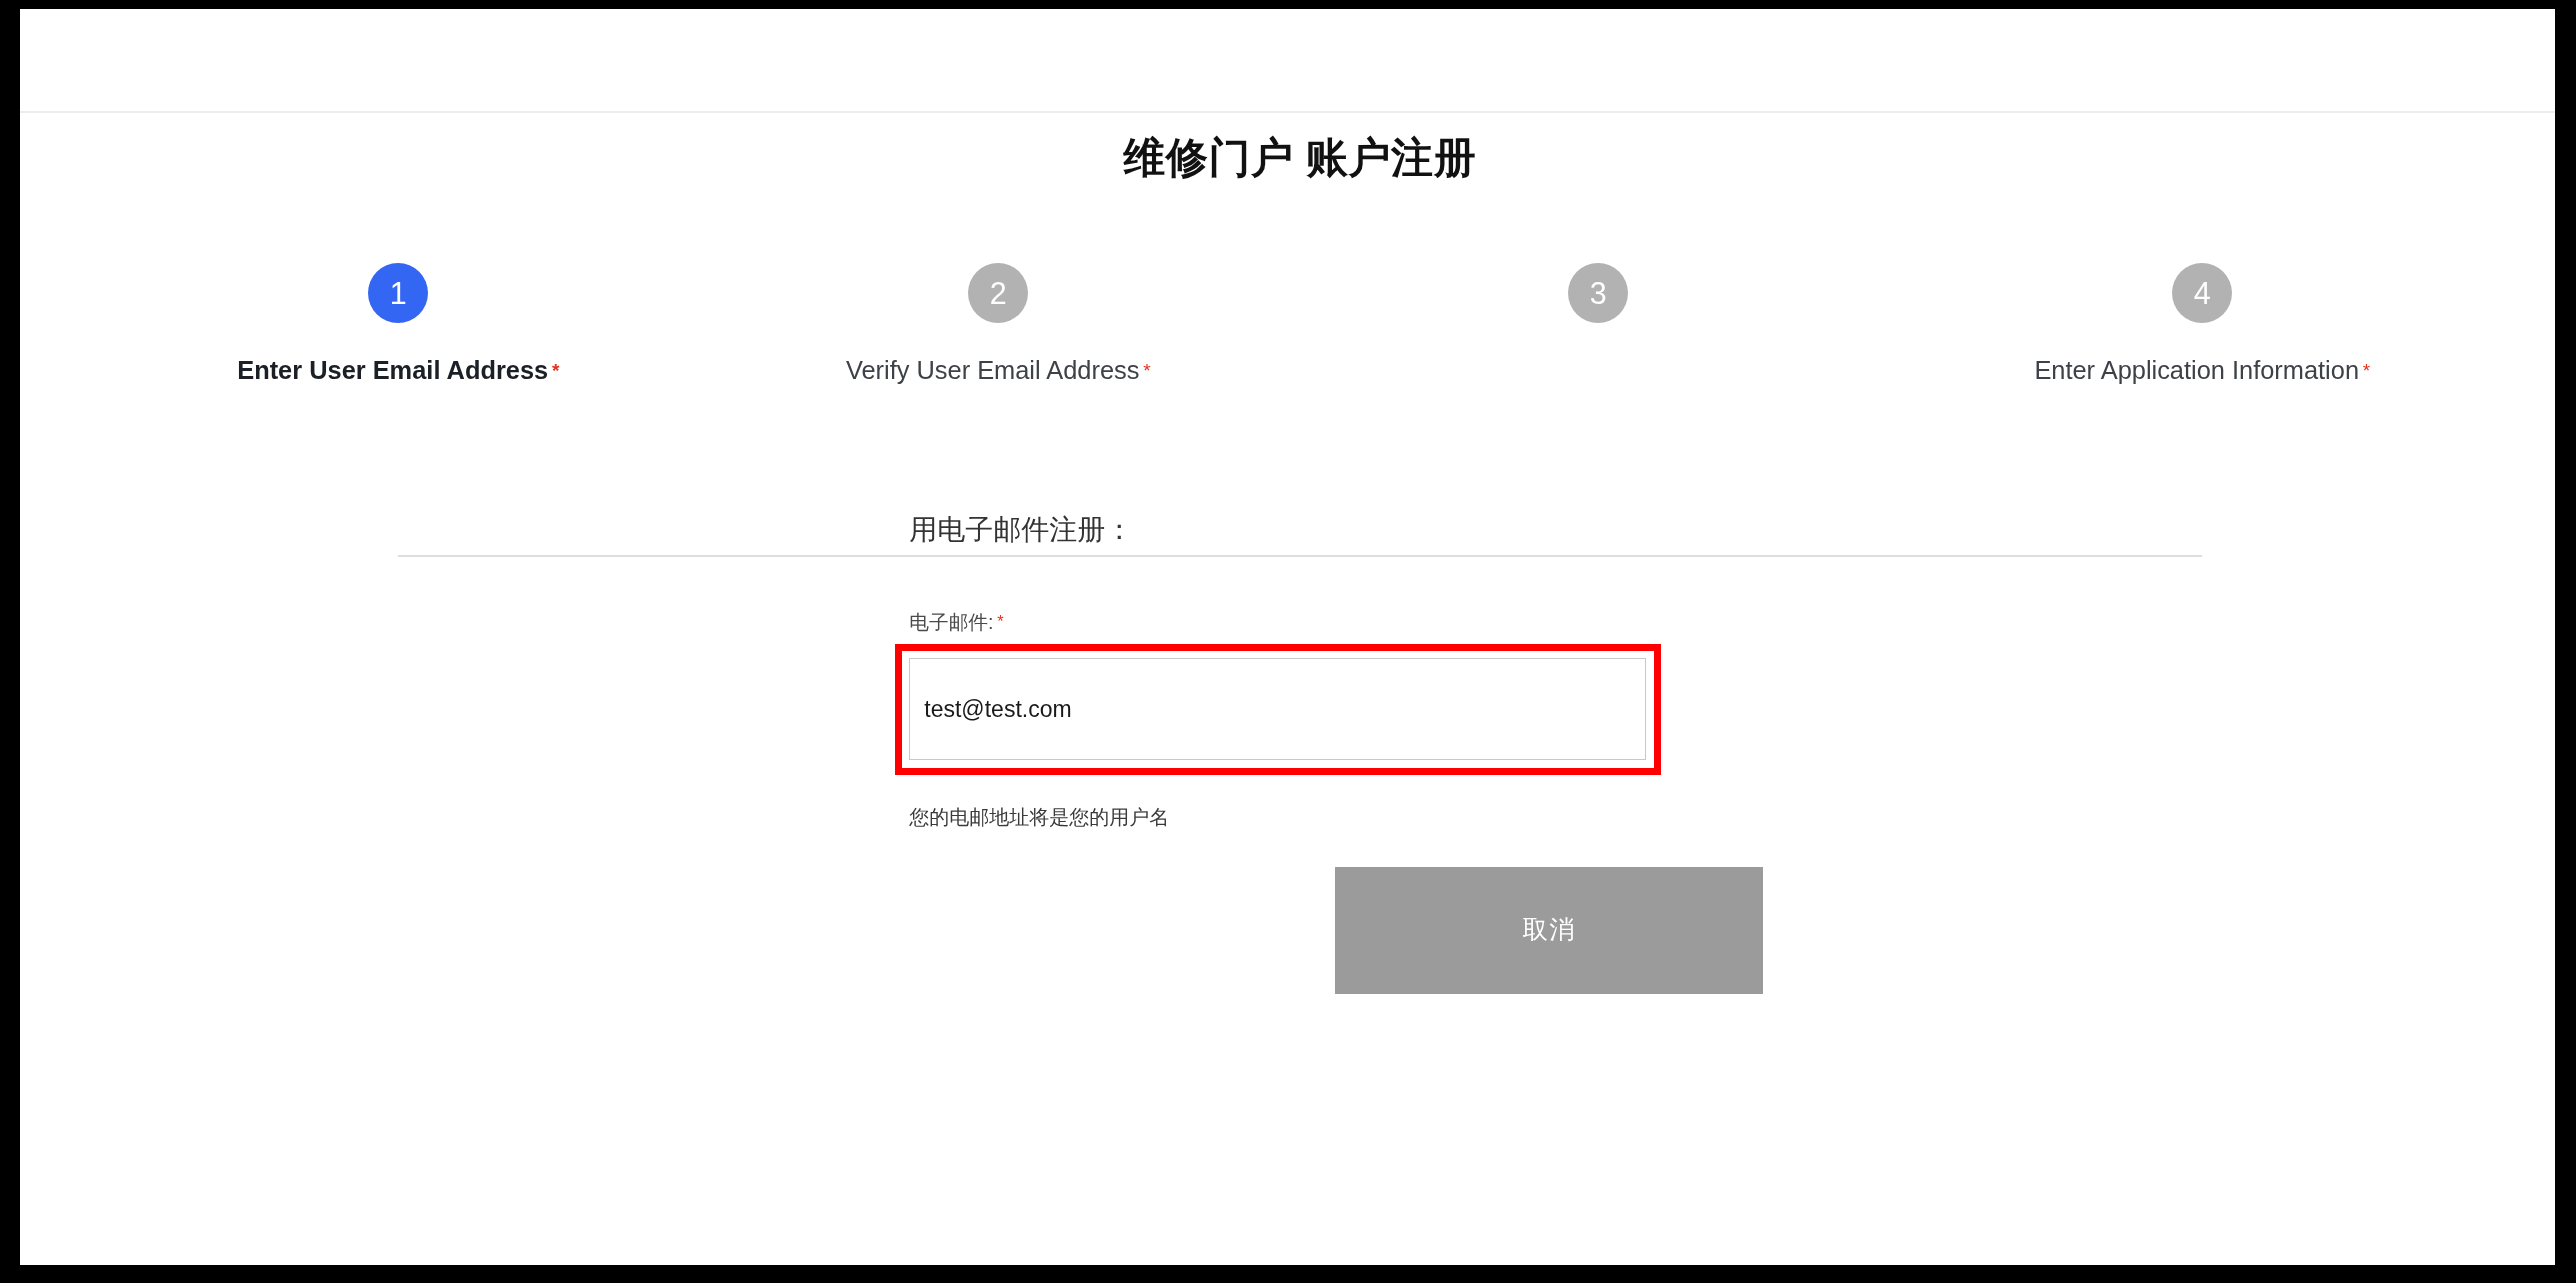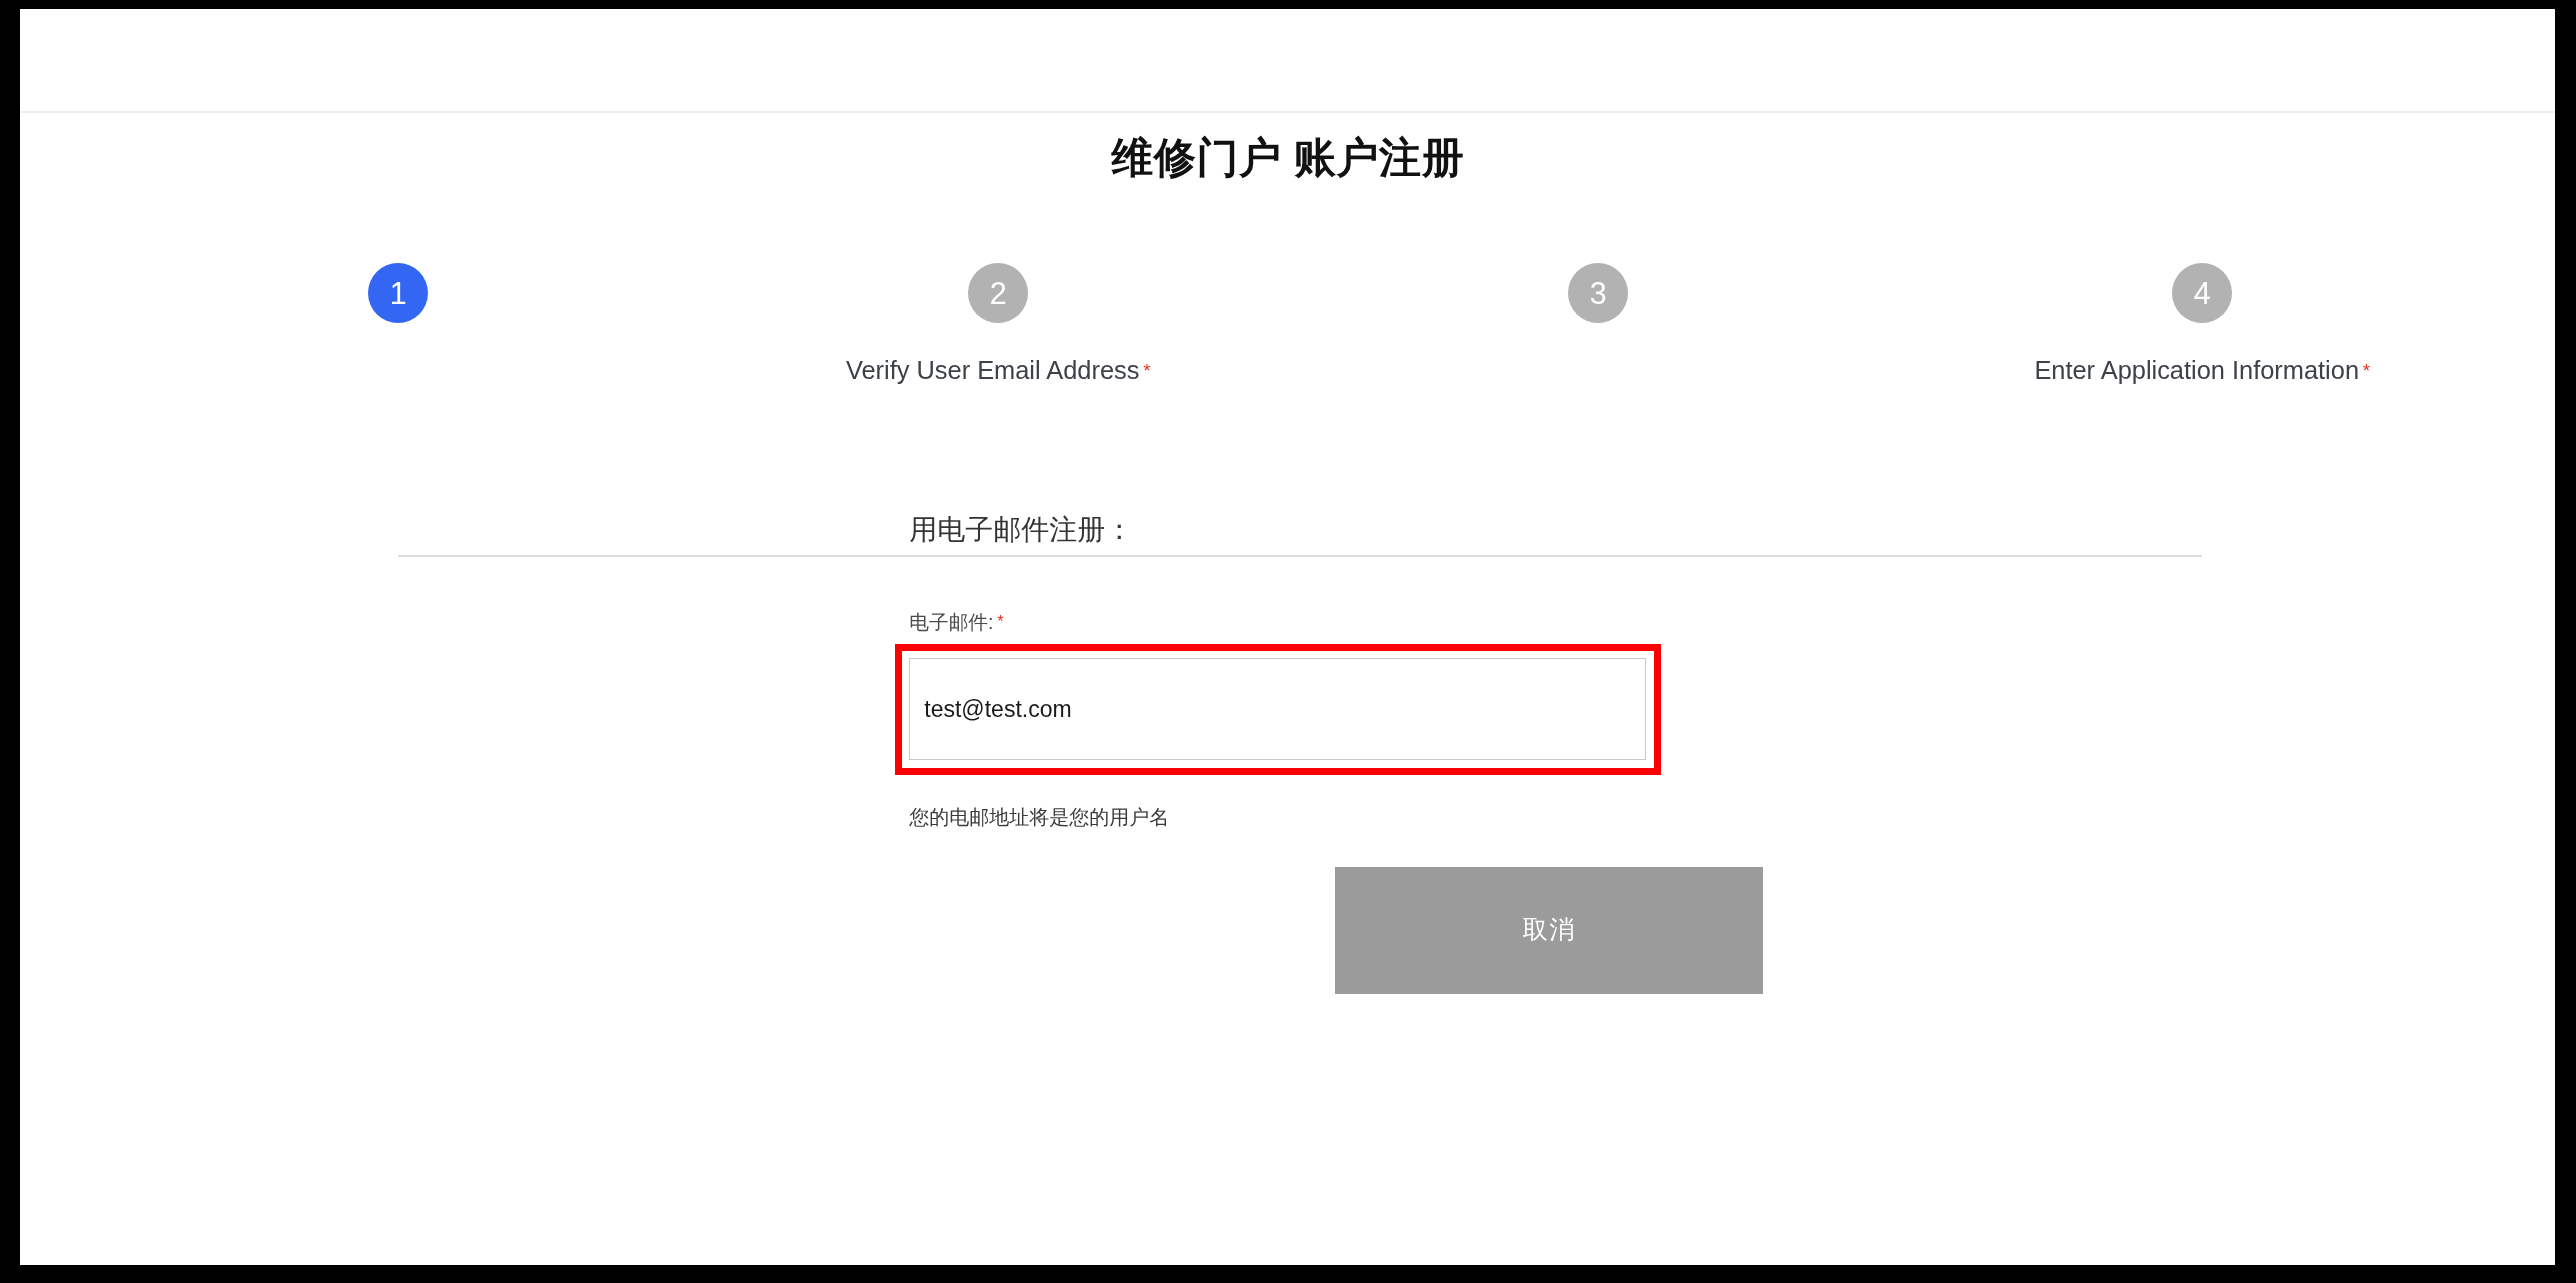--- a/index.html
+++ b/index.html
@@ -44,21 +44,21 @@
     left: 0;
     top: 102px;
     width: 2535px;
     height: 1.9px;
     background: #ededf0;
   }
 
   
   .page-title {
     position: absolute;
-    left: 0;
+    left: 12px;
     top: 124px;
     width: 2535px;
     text-align: center;
     font-size: 42px;
     font-weight: 700;
     color: #111111;
     letter-spacing: 0.6px;
     line-height: 1.2;
     white-space: nowrap;
   }
@@ -222,20 +222,23 @@
     <div class="header-band"></div>
     <div class="header-divider"></div>
 
     <div class="page-title">维修门户 账户注册</div>
 
     <div class="stepper">
       <div class="step-track"></div>
 
       <div class="step s1">
         <div class="step-circle active">1</div>
+        <div class="step-label active">
+          <span>Enter User Email Address</span><span class="req-star">*</span>
+        </div>
       </div>
 
       <div class="step s2">
         <div class="step-circle inactive">2</div>
         <div class="step-label inactive">
           <span>Verify User Email Address</span><span class="req-star">*</span>
         </div>
       </div>
 
       <div class="step s3">

